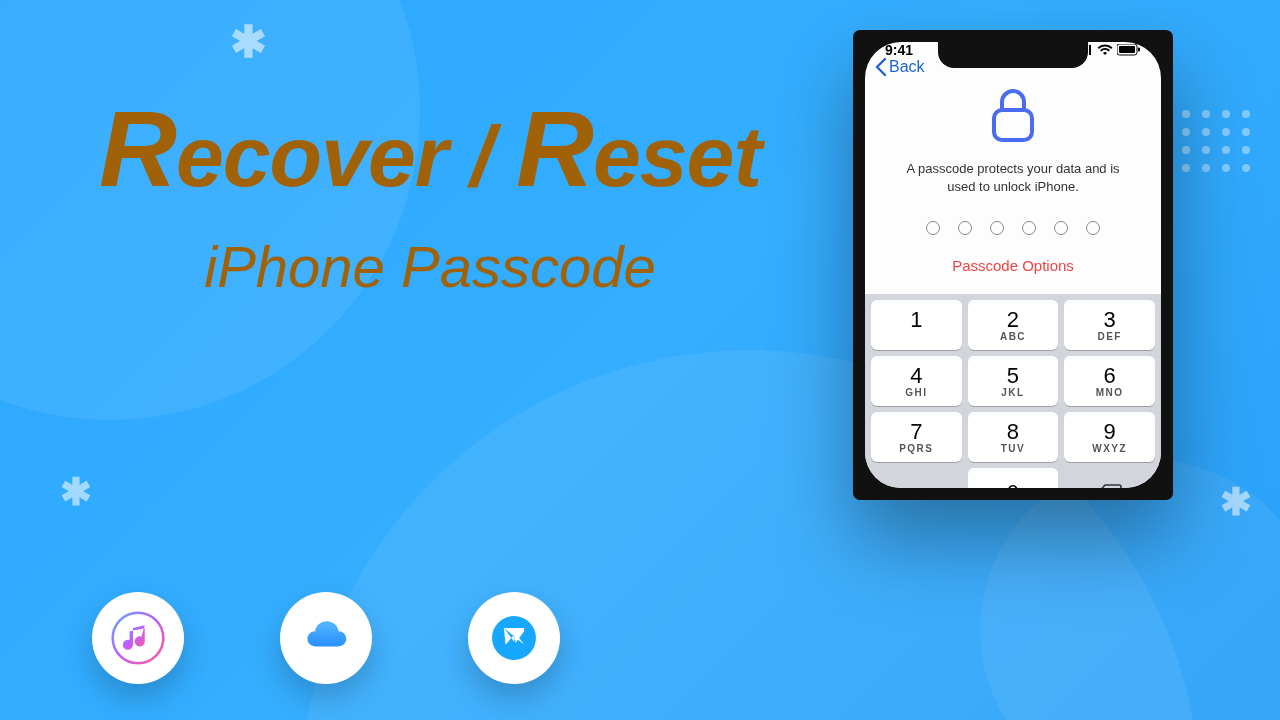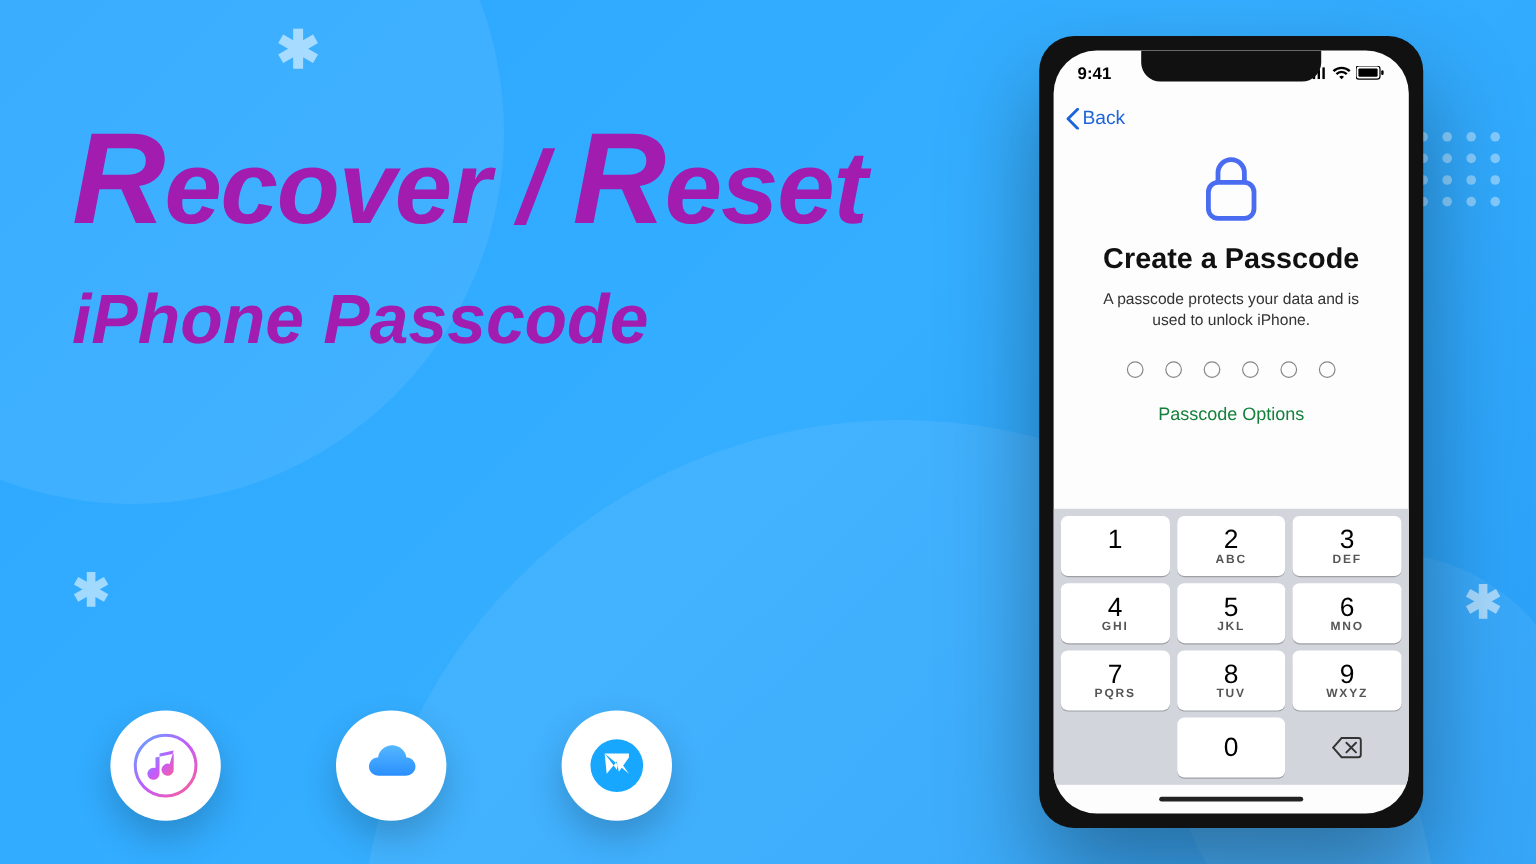--- a/index.html
+++ b/index.html
@@ -14,42 +14,42 @@
 .blob.b1 { width:620px; height:620px; background:rgba(255,255,255,0.08); left:-200px; top:-200px; pointer-events:none;}
 .blob.b2 { width:900px; height:900px; background:rgba(255,255,255,0.07); left:300px; top:350px; pointer-events:none;}
 .blob.b3 { width:340px; height:340px; background:rgba(255,255,255,0.06); left:980px; top:460px; pointer-events:none;}
 .asterisk { position:absolute; color:rgba(255,255,255,0.55); font-weight:900; pointer-events:none;}
 .asterisk.a1 { left:230px; top:16px; font-size:44px;}
 .asterisk.a2 { left:60px;  top:470px; font-size:38px;}
 .asterisk.a3 { left:1220px; top:480px; font-size:38px;}
 .dotgrid { position:absolute; right:28px; top:110px; display:grid; grid-template-columns:repeat(8,10px); grid-auto-rows:10px; gap:8px 10px; pointer-events:none;}
 .dotgrid span { width:8px; height:8px; border-radius:50%; background:rgba(255,255,255,0.4);}
 
-.hero { position:absolute; left:60px; top:95px; width:740px; color:#a21caf; font-style:italic; font-weight:800; }
+.hero { position:absolute; left:60px; top:95px; width:740px; color:#a16207; font-style:italic; font-weight:800;text-align:center; }
 .hero .line1 { font-size:86px; letter-spacing:-1px; line-height:1;}
 .hero .line1 .cap { font-size:108px; font-style:italic;}
-.hero .line2, .hero .line3 { font-size:58px; font-weight:700; margin-top:34px; line-height:1.05;}
+.hero .line2, .hero .line3 { font-size:58px; font-weight:400; margin-top:34px; line-height:1.05;}
 .apps { position:absolute; left:92px; bottom:36px; display:flex; gap:96px;}
 .app-ico { width:92px; height:92px; border-radius:50%; background:#fff; display:flex; align-items:center; justify-content:center; box-shadow:0 14px 30px rgba(0,0,0,0.2);}
 .app-ico svg { width:54px; height:54px;}
 
-.phone { position:absolute; right:94px; top:30px; width:320px; height:660px; border-radius:29px; background:#111; padding:12px; box-shadow:0 40px 80px rgba(0,0,0,0.35);}
+.phone { position:absolute; right:107px; top:30px; width:320px; height:470px; border-radius:7px; background:#111; padding:12px; box-shadow:0 40px 80px rgba(0,0,0,0.35);}
 .phone .screen { width:100%; height:100%; border-radius:36px; background:#fdfdfd; position:relative; overflow:hidden; display:flex; flex-direction:column;}
 .notch { position:absolute; top:0; left:50%; transform:translateX(-50%); width:150px; height:26px; background:#111; border-bottom-left-radius:16px; border-bottom-right-radius:16px;}
 .status { height:38px; display:flex; justify-content:space-between; align-items:center; padding:0 20px; font-size:14px; font-weight:600; color:#000;}
 .status .right { display:flex; align-items:center; gap:4px;}
 .nav { height:38px; display:flex; align-items:center; padding:0 10px;}
 .back { display:flex; align-items:center; gap:2px; color:#1b64da; font-size:16px;}
 .content { flex:0 0 auto; text-align:center; padding:2px 26px 20px;}
 .lock-wrap { margin:6px auto 16px; width:50px; height:60px;}
 h1.pc-title { font-size:24px; font-weight:700; color:#111; margin-bottom:10px;}
 .pc-sub { font-size:13px; color:#333; line-height:1.35; padding:0 4px;text-align:center;}
 .dots { margin:26px 0 22px; display:flex; justify-content:center; gap:18px;}
 .dots span { width:14px; height:14px; border:1.4px solid #888; border-radius:50%;}
-.options { color:#15803d; font-size:15px;}
+.options { color:#ef4444; font-size:15px;}
 .spacer{flex:1 1 auto;}
 .keypad { background:#d2d5db; display:grid; grid-template-columns:repeat(3,1fr); grid-auto-rows:50px; gap:6px; padding:6px;}
 .key { background:#fff; border-radius:6px; display:flex; flex-direction:column; align-items:center; justify-content:center; box-shadow:0 1px 0 rgba(0,0,0,0.25);}
 .key .n { font-size:22px; font-weight:400; color:#000; line-height:1;}
 .key .l { font-size:10px; letter-spacing:1.5px; color:#555; font-weight:700;}
 .key.blank { background:transparent; box-shadow:none;}
 .key.del { background:transparent; box-shadow:none;}
 .key.del svg { width:26px; height:20px;}
 .homebar { height:24px; display:flex; align-items:center; justify-content:center;}
 .homebar div { width:120px; height:4px; border-radius:3px; background:#222;}
@@ -169,21 +169,20 @@
         <span>Back</span>
       </div>
     </div>
     <div class="content">
       <div class="lock-wrap">
         <svg viewBox="0 0 50 60">
             <rect x="6" y="26" width="38" height="30" rx="8" fill="none" stroke="#4a6cf0" stroke-width="4"></rect>
             <path d="M14 26 V18 a11 11 0 0 1 22 0 V26" fill="none" stroke="#4a6cf0" stroke-width="4"></path>
           </svg>
       </div>
-      <h1 class="pc-title">Create a Passcode</h1>
       <p class="pc-sub">A passcode protects your data and is used to unlock iPhone.</p>
       <div class="dots">
         <span></span>
           <span></span>
           <span></span>
           <span></span>
           <span></span>
           <span></span>
       </div>
       <div class="options">Passcode Options</div>

